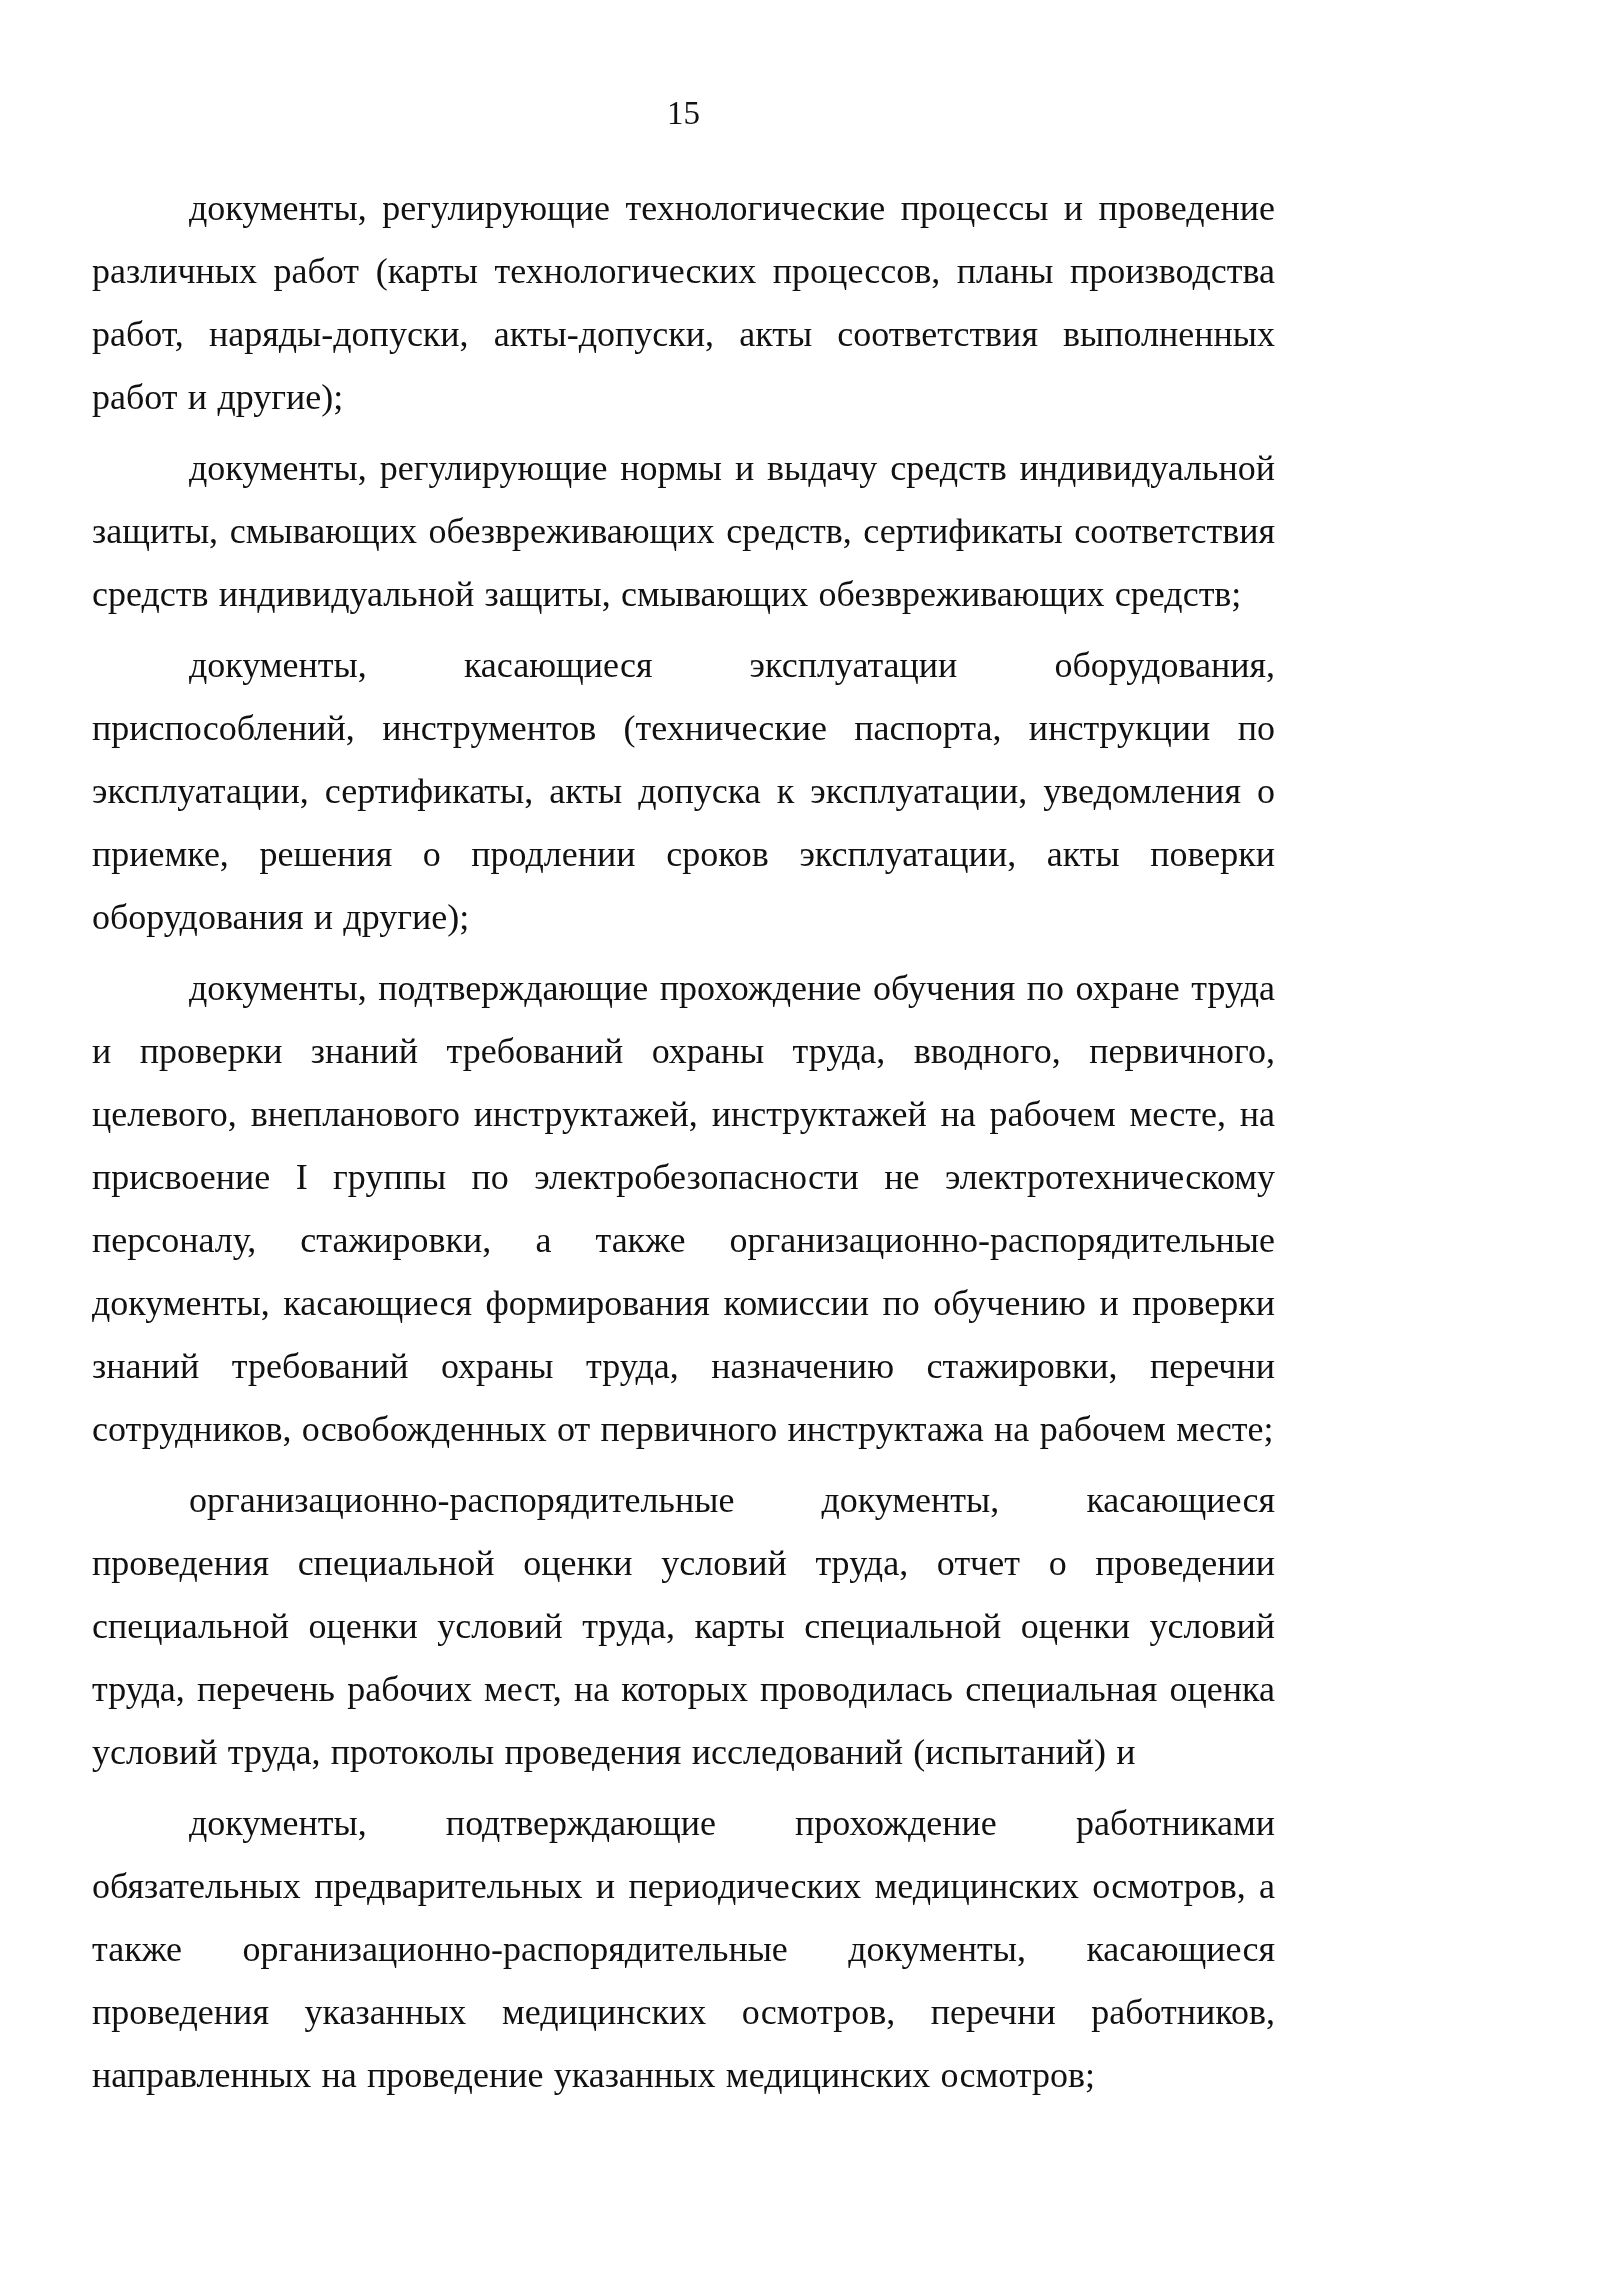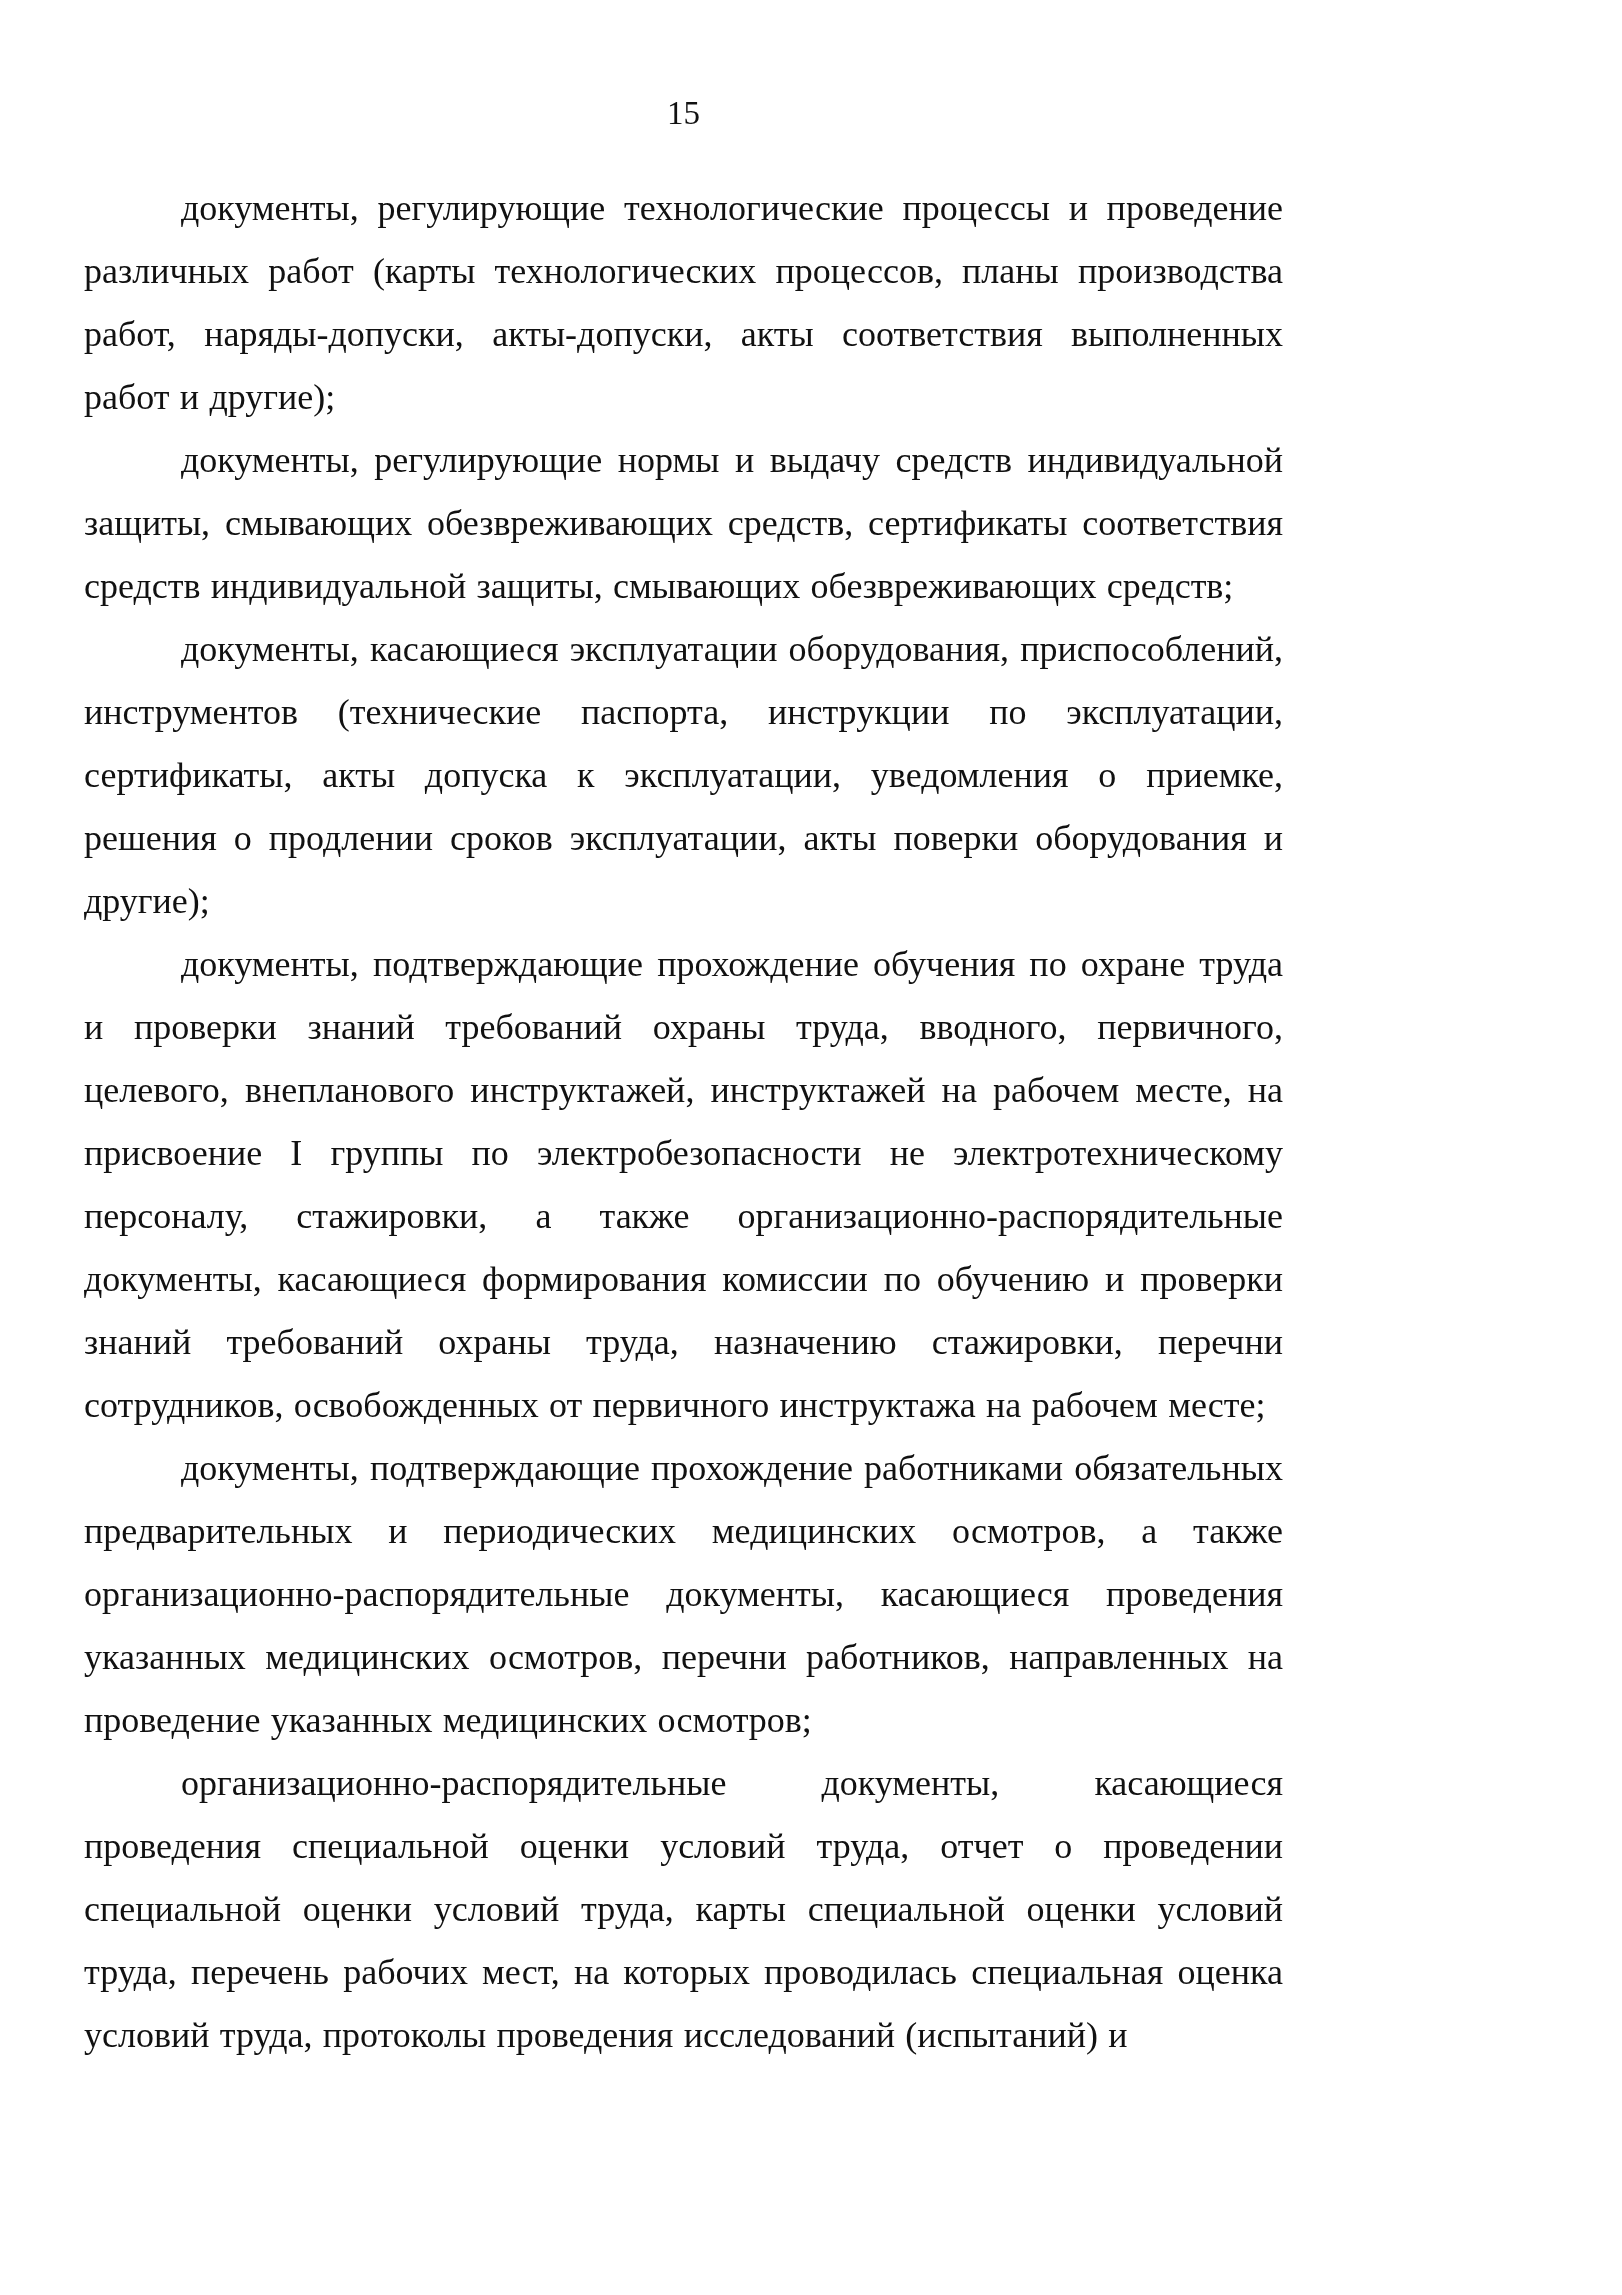--- a/index.html
+++ b/index.html
@@ -23,38 +23,38 @@
     background: #ffffff;
   }
   .page-number {
     text-align: center;
     font-size: 33px;
     line-height: 33px;
     margin: 0 0 47px 0;
     color: #111111;
   }
   .doc-body p {
-    margin: 0;
+    margin: 8px;
     font-size: 36px;
     line-height: 63px;
     text-align: justify;
     text-align-last: left;
     text-indent: 97px;
     word-spacing: 1.3px;
     color: #111111;
   }
 </style>
 </head>
 <body>
 
 <div class="page">
   <div class="page-number">15</div>
 
   <div class="doc-body">
     <p>документы, регулирующие технологические процессы и проведение различных работ (карты технологических процессов, планы производства работ, наряды-допуски, акты-допуски, акты соответствия выполненных работ и другие);</p>
     <p>документы, регулирующие нормы и выдачу средств индивидуальной защиты, смывающих обезвреживающих средств, сертификаты соответствия средств индивидуальной защиты, смывающих обезвреживающих средств;</p>
     <p>документы, касающиеся эксплуатации оборудования, приспособлений, инструментов (технические паспорта, инструкции по эксплуатации, сертификаты, акты допуска к эксплуатации, уведомления о приемке, решения о продлении сроков эксплуатации, акты поверки оборудования и другие);</p>
     <p>документы, подтверждающие прохождение обучения по охране труда и проверки знаний требований охраны труда, вводного, первичного, целевого, внепланового инструктажей, инструктажей на рабочем месте, на присвоение I группы по электробезопасности не электротехническому персоналу, стажировки, а также организационно-распорядительные документы, касающиеся формирования комиссии по обучению и проверки знаний требований охраны труда, назначению стажировки, перечни сотрудников, освобожденных от первичного инструктажа на рабочем месте;</p>
+    <p>организационно-распорядительные документы, касающиеся проведения специальной оценки условий труда, отчет о проведении специальной оценки условий труда, карты специальной оценки условий труда, перечень рабочих мест, на которых проводилась специальная оценка условий труда, протоколы проведения исследований (испытаний) и</p>
     <p>документы, подтверждающие прохождение работниками обязательных предварительных и периодических медицинских осмотров, а также организационно-распорядительные документы, касающиеся проведения указанных медицинских осмотров, перечни работников, направленных на проведение указанных медицинских осмотров;</p>
-    <p>организационно-распорядительные документы, касающиеся проведения специальной оценки условий труда, отчет о проведении специальной оценки условий труда, карты специальной оценки условий труда, перечень рабочих мест, на которых проводилась специальная оценка условий труда, протоколы проведения исследований (испытаний) и</p>
   </div>
 </div>
 
 
 </body></html>

